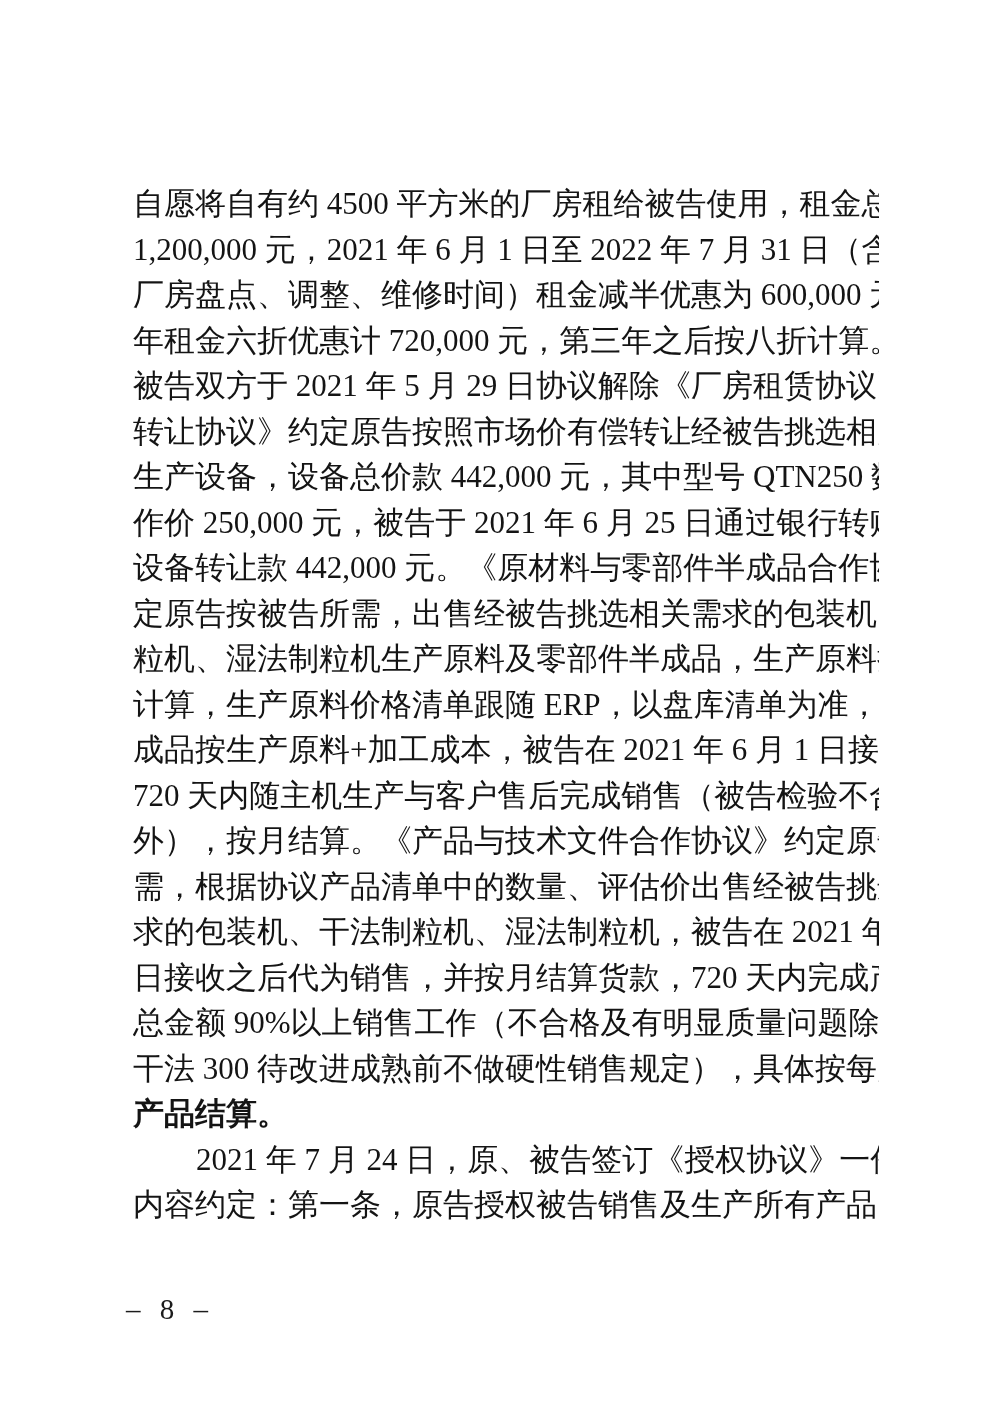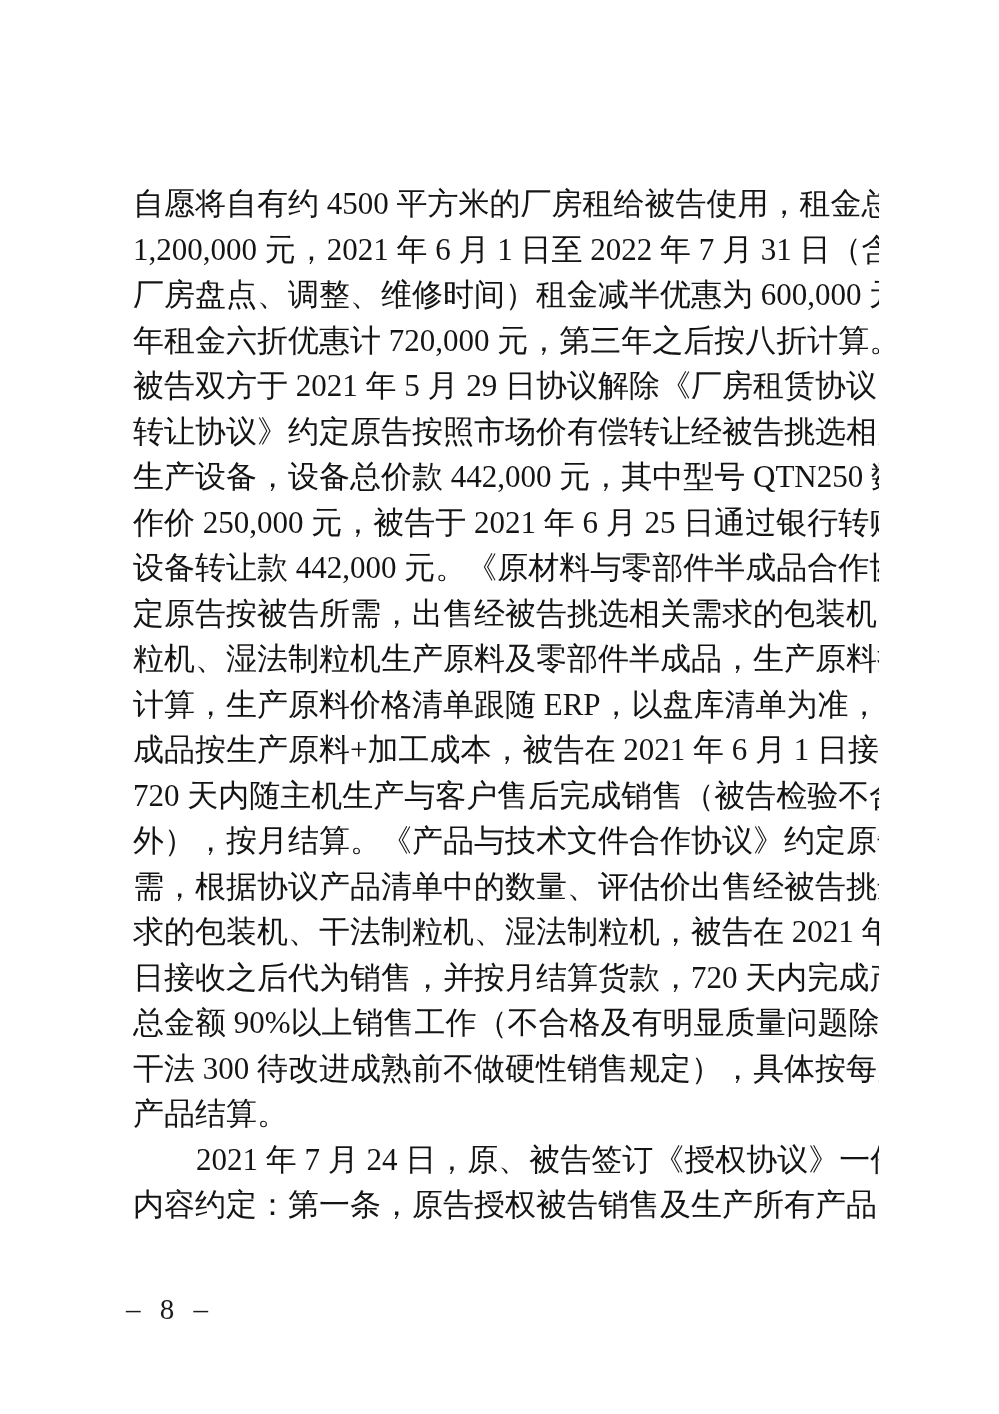--- a/index.html
+++ b/index.html
@@ -28,20 +28,21 @@
     font-size: 31px;
     text-align: justify;
     text-align-last: justify;
     text-justify: inter-character;
     overflow: hidden;
     white-space: nowrap;
   }
   .line.para-end {
     text-align: right;
     text-align-last: left;
+    font-weight: bold;
   }
   .line.indent {
     padding-left: 63px;
   }
   .page-number {
     position: absolute;
     left: 126px;
     top: 1292px;
     font-size: 29px;
     line-height: 34px;

